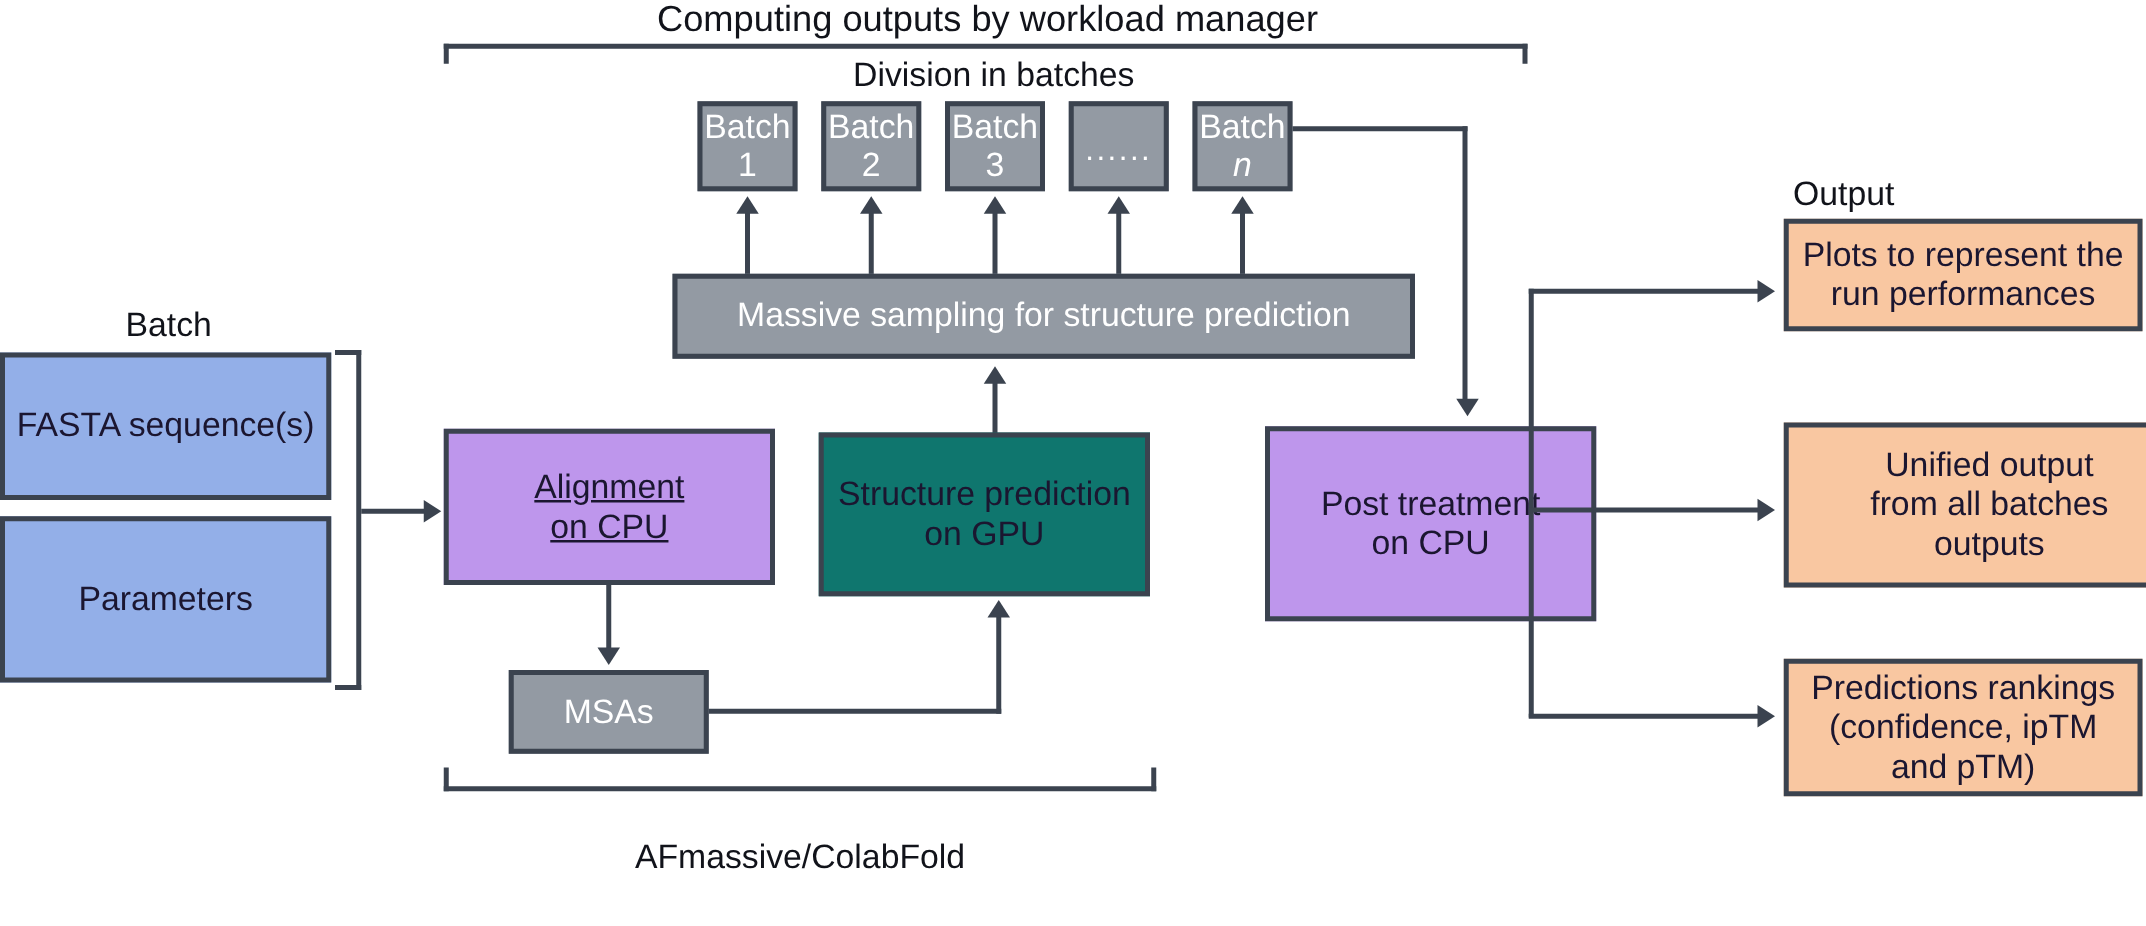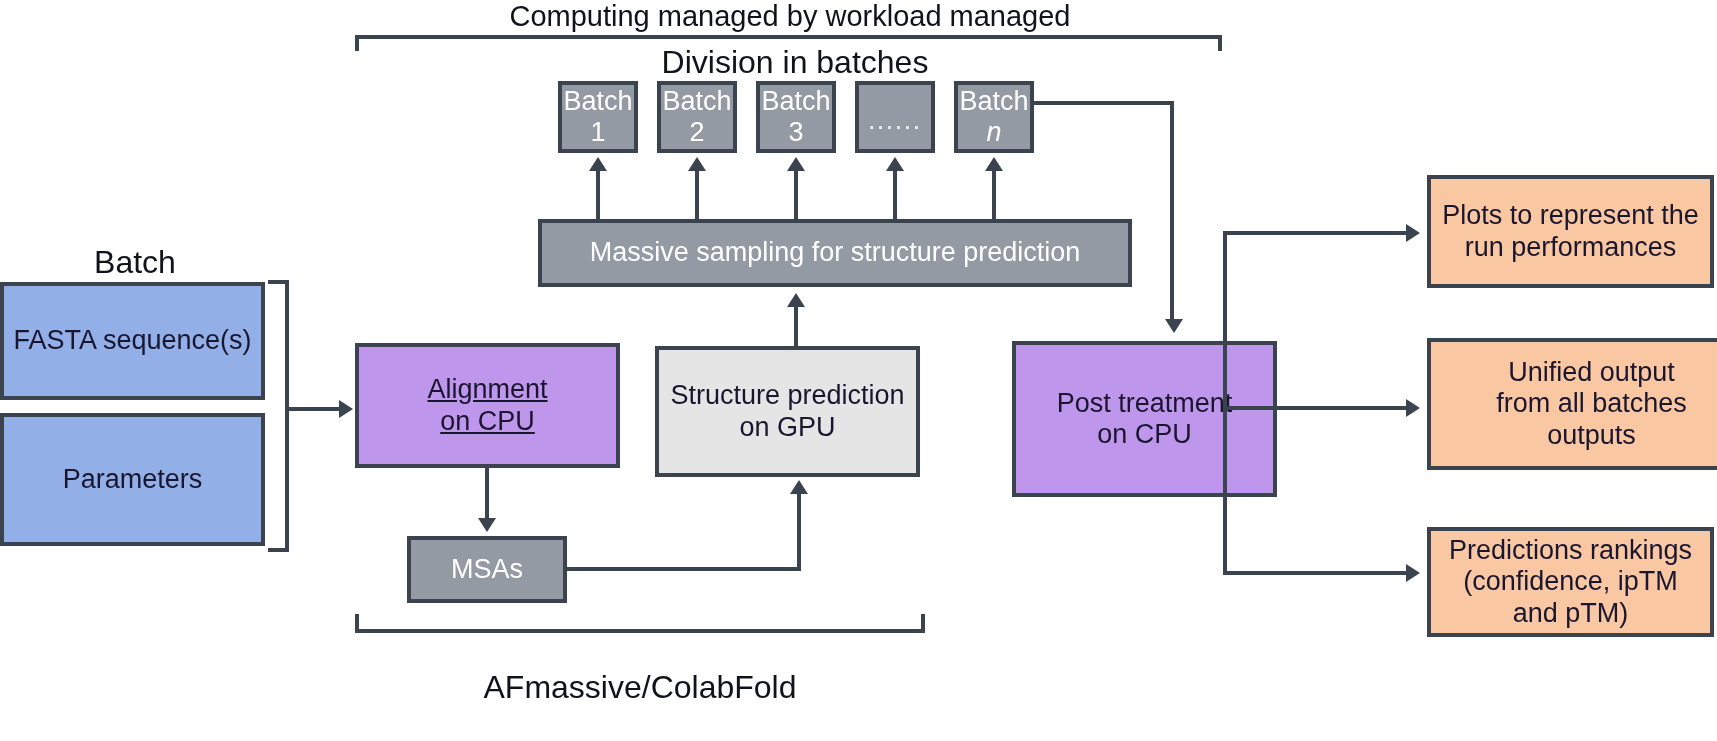--- a/index.html
+++ b/index.html
@@ -1,48 +1,48 @@
 <!DOCTYPE html>
 <html><head>
 <meta charset="utf-8">
 <title>AFmassive pipeline diagram</title>
 <style>
   html,body{margin:0;padding:0;background:#ffffff;}
   body{font-family:"Liberation Sans","DejaVu Sans",sans-serif;}
   #stage{position:relative;width:1717px;height:741px;background:#ffffff;overflow:hidden;}
 
-  .lbl{position:absolute;color:#11131a;font-size:32px;line-height:1.12;
+  .lbl{position:absolute;color:#11131a;font-size:27px;line-height:1.12;
        text-align:center;white-space:pre-line;}
 
   .box{position:absolute;box-sizing:border-box;border:4px solid #3b434f;
        display:flex;align-items:center;justify-content:center;text-align:center;
        font-size:27px;line-height:1.15;white-space:pre-line;}
   .box.blue  {background:#93AFE8;color:#1b1630;}
   .box.purple{background:#BE96EC;color:#1b1630;}
-  .box.pink  {background:#e5e5e5;color:#1b1630;}
+  .box.pink  {background:#0f766e;color:#1b1630;}
   .box.gray  {background:#939AA3;color:#ffffff;}
   .box.orange{background:#F9C7A1;color:#1b1630;}
 
   .line{position:absolute;background:#3b434f;}
   .h{height:4px;} .v{width:4px;}
 
   .arrow{position:absolute;width:0;height:0;}
   .ar-r{border-top:9px solid transparent;border-bottom:9px solid transparent;border-left:14px solid #3b434f;}
   .ar-u{border-left:9px solid transparent;border-right:9px solid transparent;border-bottom:14px solid #3b434f;}
   .ar-d{border-left:9px solid transparent;border-right:9px solid transparent;border-top:14px solid #3b434f;}
 
   .ital{font-style:italic;}
   .dots{letter-spacing:2px;font-size:25px;}
 </style>
 </head>
 <body>
 
 <div id="stage">
 
-  <div class="lbl" style="left:355px;top:0px;width:870px;font-size:29px;">Computing managed by workload managed</div>
+  <div class="lbl" style="left:355px;top:0px;width:870px;font-size:29px;">Computing outputs by workload manager</div>
 
   <div class="line h" style="left:355px;top:35px;width:867px;"></div>
   <div class="line v" style="left:355px;top:35px;height:16px;"></div>
   <div class="line v" style="left:1218px;top:35px;height:16px;"></div>
 
   <div class="lbl" style="left:555px;top:45px;width:480px;">Division in batches</div>
 
   <div class="box gray" style="left:558px;top:81px;width:80px;height:72px;flex-direction:column;">
     <span>Batch</span>
     <span>1</span>
@@ -111,33 +111,34 @@
 
   <div class="line h" style="left:567px;top:567px;width:234px;"></div>
   <div class="line v" style="left:797px;top:493px;height:78px;"></div>
   <div class="arrow ar-u" style="left:790px;top:480px;"></div>
 
   <div class="line h" style="left:355px;top:629px;width:570px;"></div>
   <div class="line v" style="left:355px;top:614px;height:19px;"></div>
   <div class="line v" style="left:921px;top:614px;height:19px;"></div>
   <div class="lbl" style="left:395px;top:646px;width:490px;margin-top:24px;">AFmassive/ColabFold</div>
 
+  <div class="lbl" style="left:1350px;top:140px;width:250px;">Output</div>
 
   <div class="line v" style="left:1223px;top:231px;height:343px;"></div>
 
   <div class="line h" style="left:1223px;top:231px;width:185px;"></div>
   <div class="arrow ar-r" style="left:1406px;top:224px;"></div>
 
   <div class="line h" style="left:1223px;top:406px;width:185px;"></div>
   <div class="arrow ar-r" style="left:1406px;top:399px;"></div>
 
   <div class="line h" style="left:1223px;top:571px;width:185px;"></div>
   <div class="arrow ar-r" style="left:1406px;top:564px;"></div>
 
-  <div class="box orange" style="left:1427px;top:175px;width:287px;height:113px;">Plots to represent the
+  <div class="box orange" style="left:1427px;top:175px;width:287px;height:90px;">Plots to represent the
 run performances</div>
 
   <div class="box orange" style="left:1427px;top:338px;width:329px;height:132px;">Unified output
 from all batches
 outputs</div>
 
   <div class="box orange" style="left:1427px;top:527px;width:287px;height:110px;">Predictions rankings
 (confidence, ipTM
 and pTM)</div>
 

